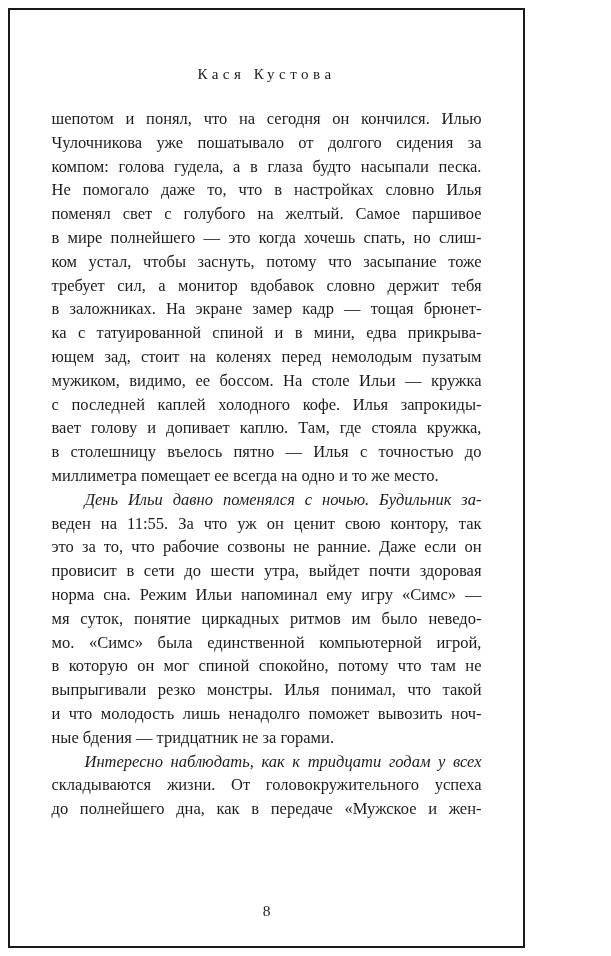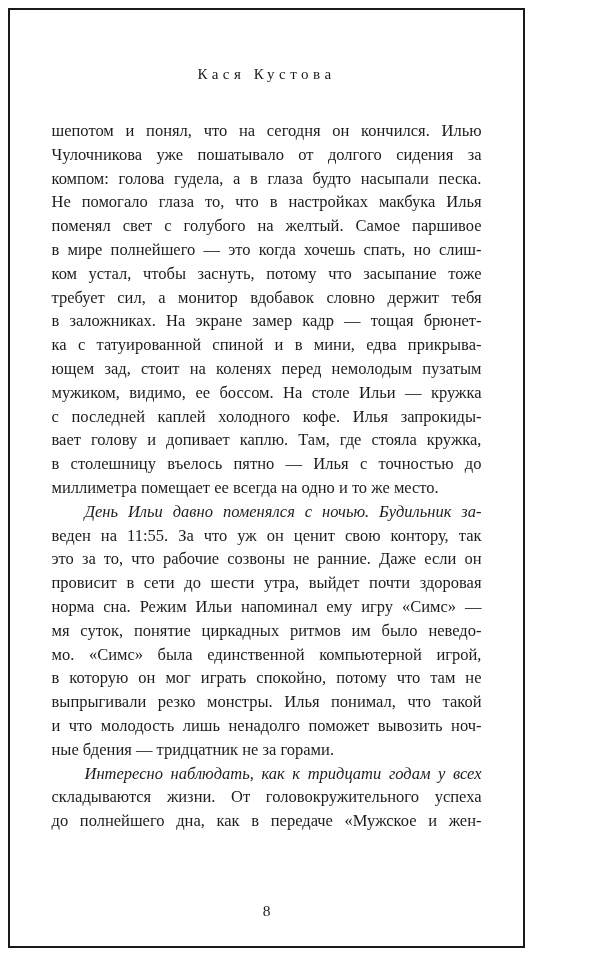--- a/index.html
+++ b/index.html
@@ -27,21 +27,21 @@
   }
   .running-head {
     margin-top: 56px;
     text-align: center;
     font-size: 15px;
     letter-spacing: 4.5px;
     color: #1c1c1c;
   }
   .body-text {
     width: 430px;
-    margin: 36px auto 0 auto;
+    margin: 24px auto 0 auto;
     font-size: 16.5px;
     line-height: 23.8px;
   }
   .para {
     margin: 0;
   }
   .line {
     text-align: justify;
     text-align-last: justify;
   }
@@ -66,21 +66,21 @@
 <body>
 
 <div class="page">
   <div class="frame">
     <div class="running-head">Кася Кустова</div>
     <div class="body-text">
         <div class="para">
           <div class="line">шепотом и понял, что на сегодня он кончился. Илью</div>
           <div class="line">Чулочникова уже пошатывало от долгого сидения за</div>
           <div class="line">компом: голова гудела, а в глаза будто насыпали песка.</div>
-          <div class="line">Не помогало глаза то, что в настройках макбука Илья</div>
+          <div class="line">Не помогало даже то, что в настройках словно Илья</div>
           <div class="line">поменял свет с голубого на желтый. Самое паршивое</div>
           <div class="line">в мире полнейшего — это когда хочешь спать, но слиш-</div>
           <div class="line">ком устал, чтобы заснуть, потому что засыпание тоже</div>
           <div class="line">требует сил, а монитор вдобавок словно держит тебя</div>
           <div class="line">в заложниках. На экране замер кадр — тощая брюнет-</div>
           <div class="line">ка с татуированной спиной и в мини, едва прикрыва-</div>
           <div class="line">ющем зад, стоит на коленях перед немолодым пузатым</div>
           <div class="line">мужиком, видимо, ее боссом. На столе Ильи — кружка</div>
           <div class="line">с последней каплей холодного кофе. Илья запрокиды-</div>
           <div class="line">вает голову и допивает каплю. Там, где стояла кружка,</div>
@@ -88,21 +88,21 @@
           <div class="line last">миллиметра помещает ее всегда на одно и то же место.</div>
         </div>
         <div class="para">
           <div class="line indent">День Ильи давно поменялся с ночью. Будильник за-</div>
           <div class="line">веден на 11:55. За что уж он ценит свою контору, так</div>
           <div class="line">это за то, что рабочие созвоны не ранние. Даже если он</div>
           <div class="line">провисит в сети до шести утра, выйдет почти здоровая</div>
           <div class="line">норма сна. Режим Ильи напоминал ему игру «Симс» —</div>
           <div class="line">мя суток, понятие циркадных ритмов им было неведо-</div>
           <div class="line">мо. «Симс» была единственной компьютерной игрой,</div>
-          <div class="line">в которую он мог играть спокойно, потому что там не</div>
+          <div class="line">в которую он мог спиной спокойно, потому что там не</div>
           <div class="line">выпрыгивали резко монстры. Илья понимал, что такой</div>
           <div class="line">и что молодость лишь ненадолго поможет вывозить ноч-</div>
           <div class="line last">ные бдения — тридцатник не за горами.</div>
         </div>
         <div class="para">
           <div class="line indent">Интересно наблюдать, как к тридцати годам у всех</div>
           <div class="line">складываются жизни. От головокружительного успеха</div>
           <div class="line">до полнейшего дна, как в передаче «Мужское и жен-</div>
         </div>
       </div>

